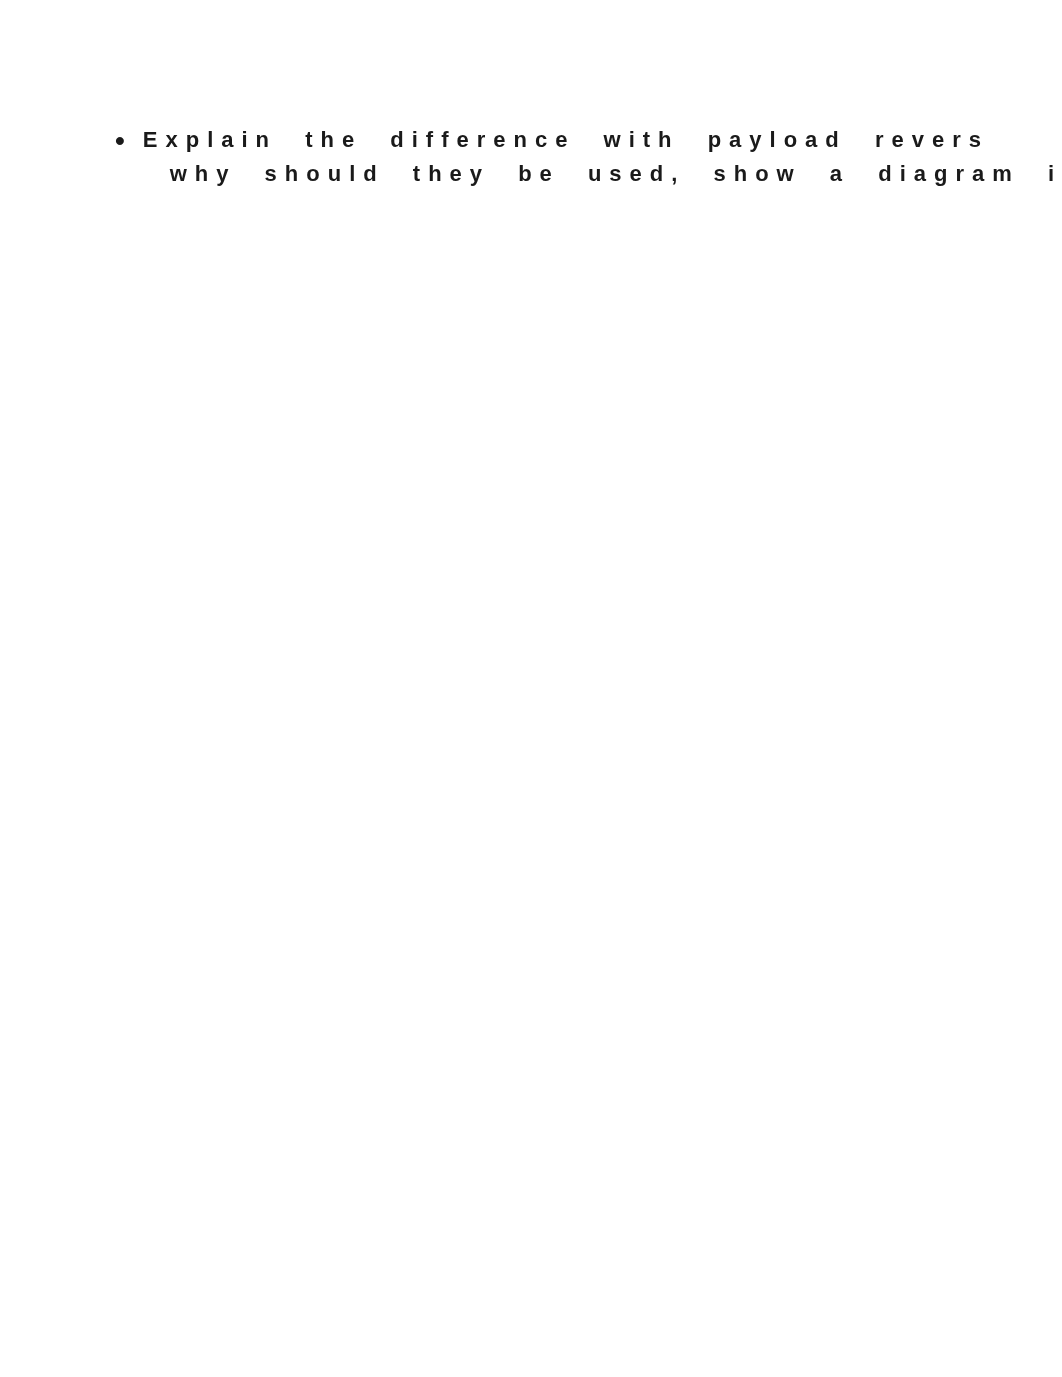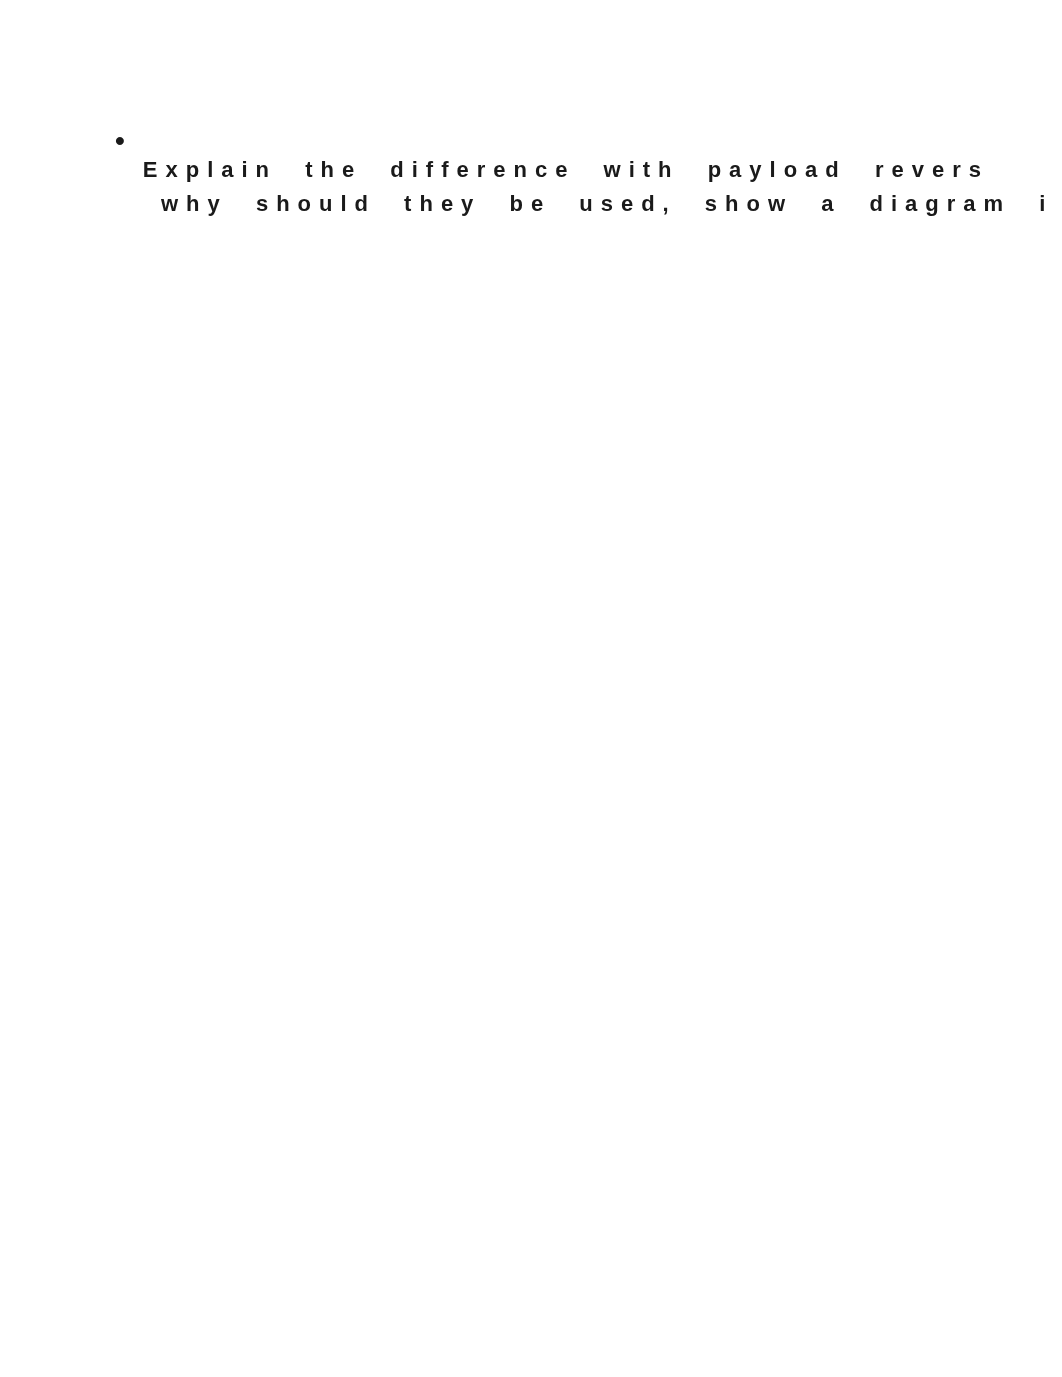--- a/index.html
+++ b/index.html
@@ -35,31 +35,31 @@
       font-weight: bold;
     }
     .question-text {
       font-size: 22px;
       font-weight: bold;
       letter-spacing: 8px;
       word-spacing: 14px;
       color: #1a1a1a;
       line-height: 1.35;
       white-space: nowrap;
-      margin-top: 30px;
     }
     .question-line2 {
       margin-left: 46px;
       font-size: 22px;
       font-weight: bold;
       letter-spacing: 8px;
       word-spacing: 14px;
       color: #1a1a1a;
       line-height: 1.35;
       white-space: nowrap;
+      text-align: right;
     }
     .answer-label {
       margin-top: 32px;
       margin-left: 0;
       font-size: 22px;
       font-weight: bold;
       letter-spacing: 8px;
       color: #1a1a1a;
     }
   </style>

